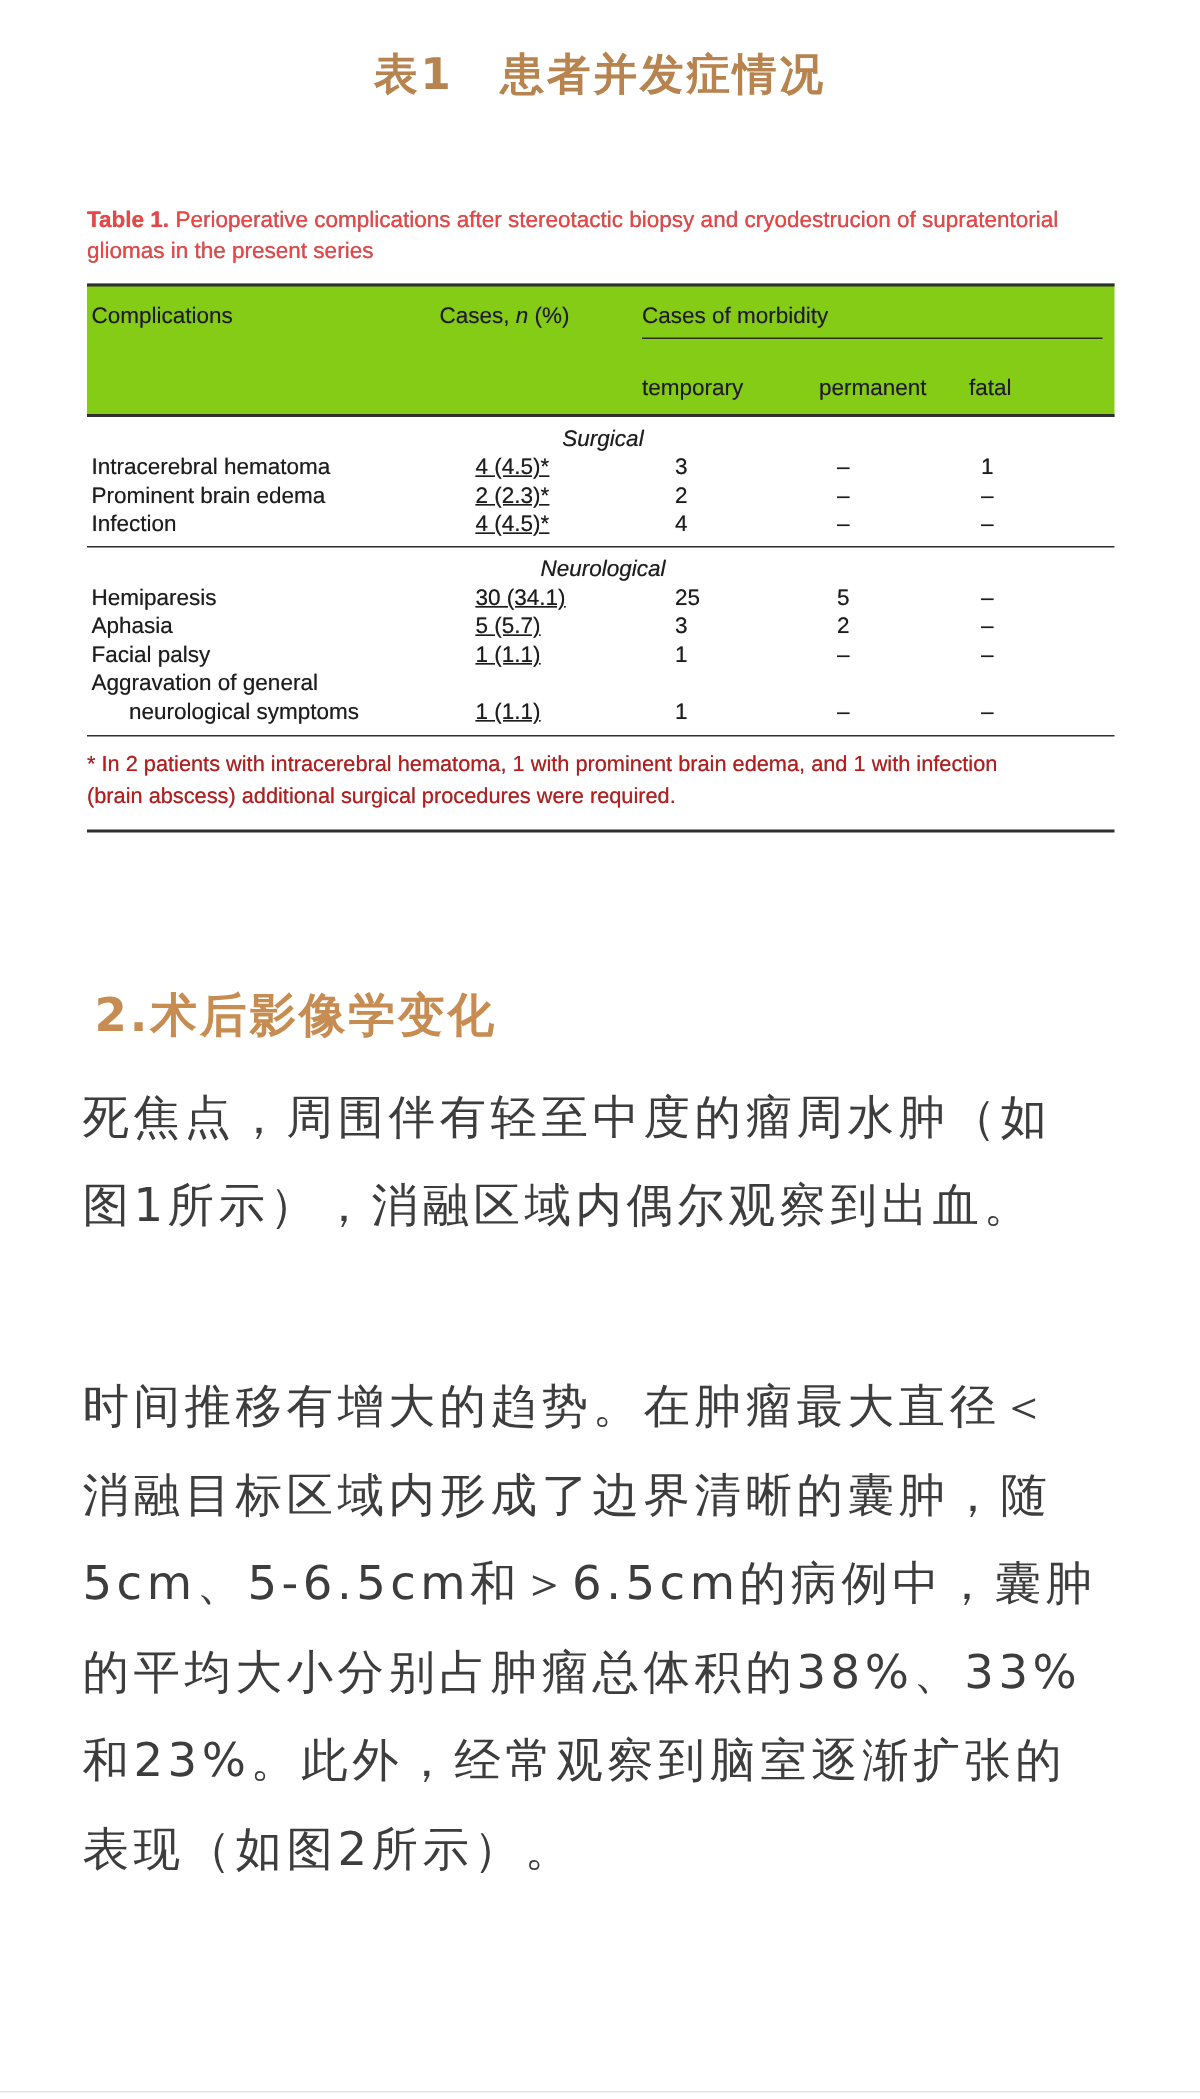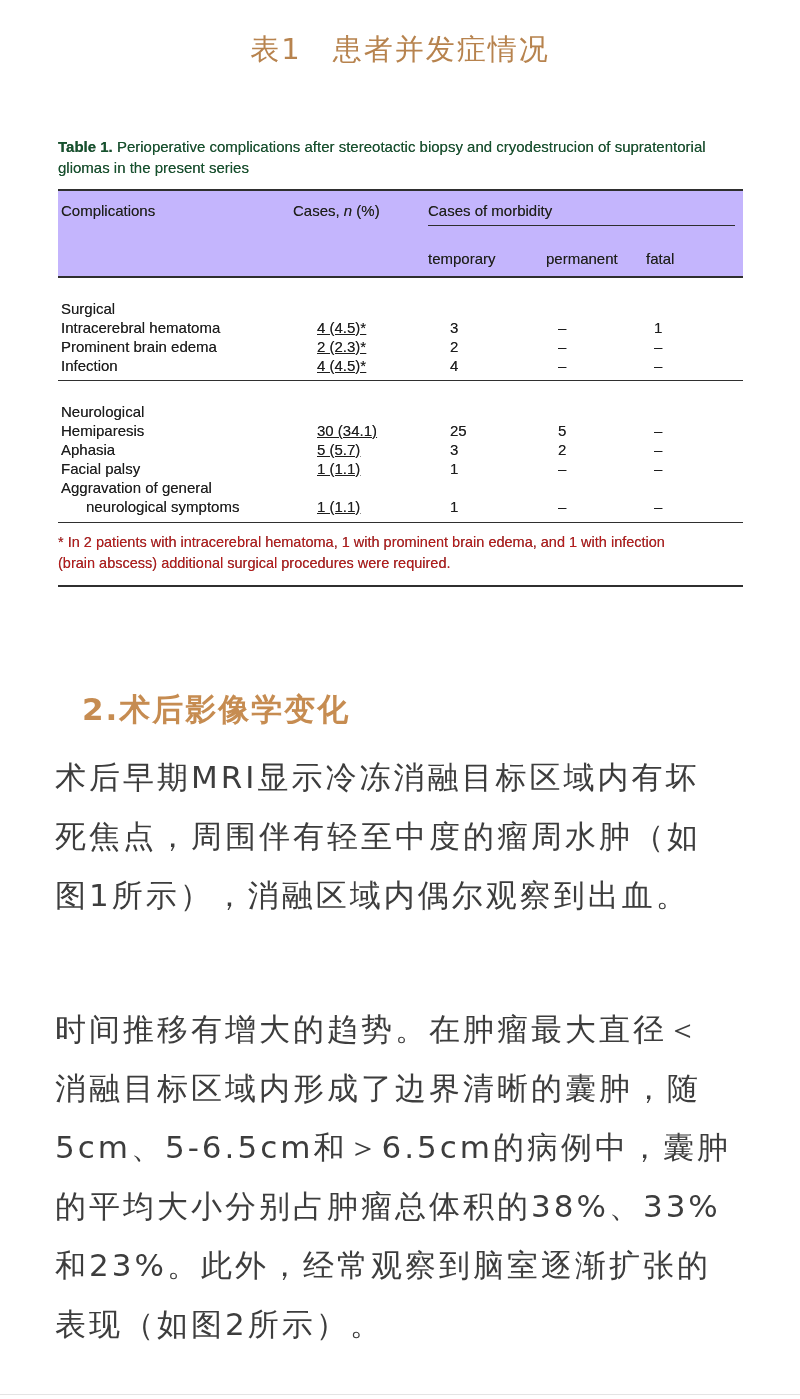--- a/index.html
+++ b/index.html
@@ -5,63 +5,63 @@
   * { margin:0; padding:0; box-sizing:border-box; }
   html,body { background:#ffffff; }
   body {
     width:800px; height:1399px; overflow:hidden; position:relative;
     font-family:"Liberation Sans", sans-serif;
   }
   .page { padding-top:30px; }
 
   
   .page-title {
-    text-align:center; font-size:29px; font-weight:normal; color:#b7834e;
+    text-align:center; font-size:29px; font-weight:bold; color:#b7834e;
     letter-spacing:2px; line-height:38px;
     font-family:"DejaVu Sans","Liberation Sans",sans-serif;
   }
 
   
   .scan {
     width:685px; margin:68px auto 0 58px; color:#1d1d1d;
     font-family:"Liberation Sans",sans-serif;
     text-shadow:0 0 0.5px #6a6a6a;
   }
-  .caption { font-size:15px; line-height:21px; color:#14532d; margin-bottom:11px; }
+  .caption { font-size:15px; line-height:21px; color:#ef4444; margin-bottom:11px; }
   .cap-b { font-weight:bold; }
 
   .thead {
-    background:#c4b5fd; border-top:2px solid #2f2f2f; border-bottom:2px solid #2f2f2f;
+    background:#84cc16; border-top:2px solid #2f2f2f; border-bottom:2px solid #2f2f2f;
     padding:11px 0 9px 0; font-size:15px;
   }
   .grid-row { display:grid; grid-template-columns:235px 135px 118px 100px 97px; }
   .hrow2 { margin-top:22px; }
   .c1 { padding-left:3px; }
   .morb { grid-column:3 / 6; border-bottom:1.5px solid #2e2e2e; padding-bottom:6px; margin-right:8px; }
   .hrow2 .hsub { padding-top:2px; }
 
   .tbody { font-size:15px; }
-  .sect { padding:22px 0 1px 3px; }
+  .sect { font-style:italic; padding:6px 0 1px 3px;text-align:center; }
   .trow { line-height:19px; }
   .trow .c2 { padding-left:24px;text-decoration:underline; }
   .trow .c3 { padding-left:22px; }
   .trow .c4 { padding-left:12px; }
   .trow .c5 { padding-left:8px; }
   .indent { padding-left:28px; }
   .rule { border-top:1.5px solid #2f2f2f; margin-top:5px; }
 
   .footnote {
     border-top:1.5px solid #2f2f2f; border-bottom:2px solid #2f2f2f;
     margin-top:6px; padding:9px 0 11px 0;
     font-size:14.5px; line-height:21px; color:#b91c1c;
   }
 
   
   .sec-heading {
-    margin:100px 0 0 82px; font-size:31px; font-weight:bold; color:#c68c51;
+    margin:100px 0 0 63px; font-size:31px; font-weight:bold; color:#c68c51;
     letter-spacing:2px; line-height:44px;
     font-family:"DejaVu Sans","Liberation Sans",sans-serif;
   }
   .para {
     margin-left:55px; width:705px; color:#3d3d3d; font-size:31px;
     letter-spacing:3px; font-family:"DejaVu Sans","Liberation Sans",sans-serif;
   }
   .para1 { margin-top:17px; }
   .para2 { margin-top:75px; }
   .pline { line-height:59px; white-space:nowrap; }
@@ -160,21 +160,20 @@
 
     <div class="footnote">
       <div>* In 2 patients with intracerebral hematoma, 1 with prominent brain edema, and 1 with infection</div>
       <div>(brain abscess) additional surgical procedures were required.</div>
     </div>
   </figure>
 
   <h2 class="sec-heading">2.术后影像学变化</h2>
 
   <div class="para para1">
-    <div class="pline">术后早期MRI显示冷冻消融目标区域内有坏</div>
     <div class="pline">死焦点，周围伴有轻至中度的瘤周水肿（如</div>
     <div class="pline">图1所示），消融区域内偶尔观察到出血。</div>
   </div>
 
   <div class="para para2">
     <div class="pline">时间推移有增大的趋势。在肿瘤最大直径＜</div>
     <div class="pline">消融目标区域内形成了边界清晰的囊肿，随</div>
     <div class="pline">5cm、5-6.5cm和＞6.5cm的病例中，囊肿</div>
     <div class="pline">的平均大小分别占肿瘤总体积的38%、33%</div>
     <div class="pline">和23%。此外，经常观察到脑室逐渐扩张的</div>

